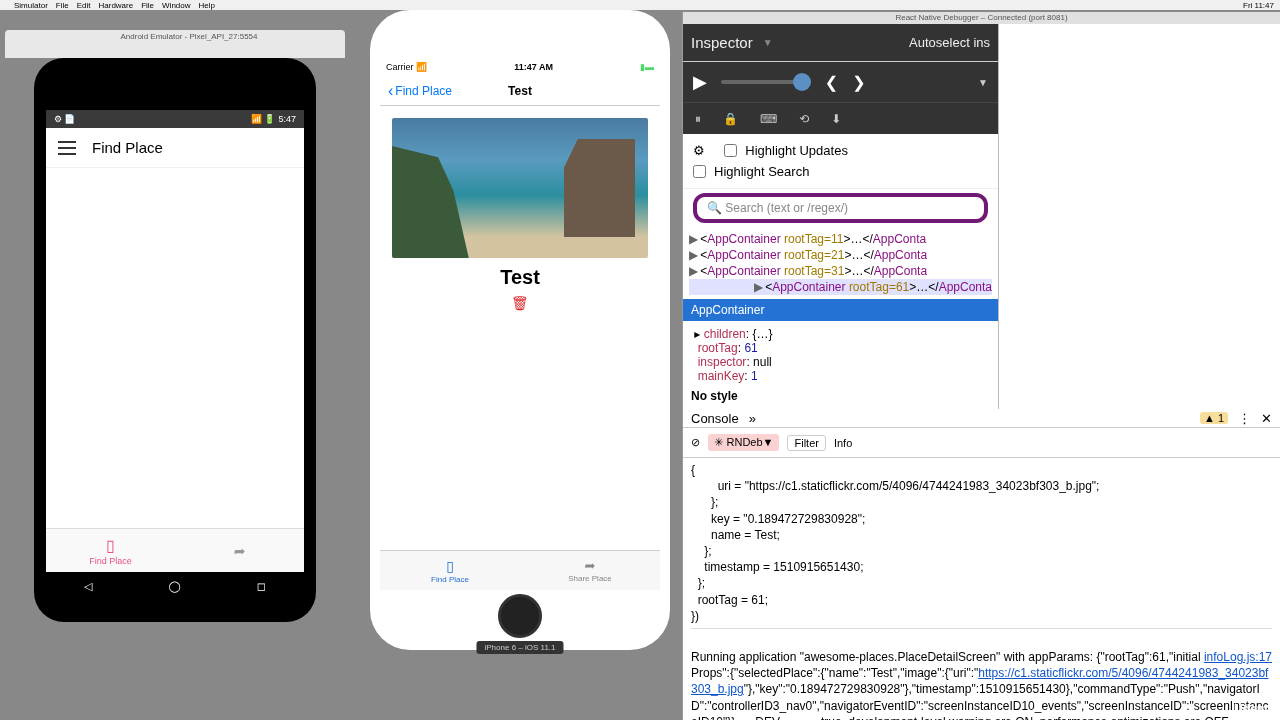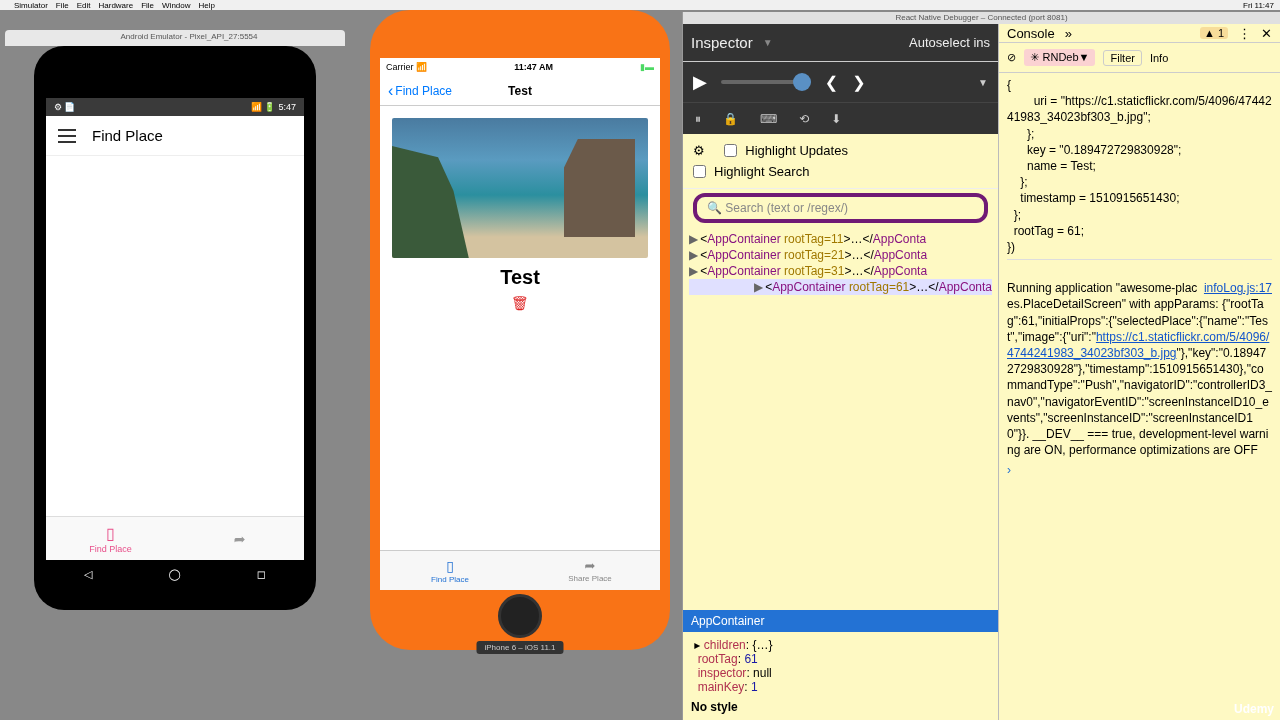--- a/index.html
+++ b/index.html
@@ -4,56 +4,56 @@
 <style>
 * { margin:0; padding:0; box-sizing:border-box; font-family:-apple-system,BlinkMacSystemFont,sans-serif; }
 body { width:1280px; height:720px; background:#888; overflow:hidden; position:relative; }
 
 
 .menubar { position:absolute; top:0; left:0; right:0; height:10px; background:#f0f0f0; display:flex; align-items:center; font-size:8px; padding:0 6px; gap:8px; }
 .menubar-right { position:absolute; right:6px; display:flex; gap:6px; font-size:8px; }
 
 
 .android-window { position:absolute; left:5px; top:30px; width:340px; }
-.android-titlebar { background:#e8e8e8; height:16px; font-size:8px; text-align:center; line-height:14px; color:#555; border-radius:4px 4px 0 0;padding-left:28px; }
+.android-titlebar { background:#e8e8e8; height:28px; font-size:8px; text-align:center; line-height:14px; color:#555; border-radius:4px 4px 0 0;padding-left:28px; }
 .android-frame { width:282px; margin:0 auto; background:#000; border-radius:30px; padding:52px 12px 52px 12px; position:relative; }
 .android-screen { background:#fff; height:460px; }
 .android-status { background:#3a3a3a; height:18px; display:flex; align-items:center; justify-content:space-between; padding:0 8px; color:#fff; font-size:9px; }
 .android-appbar { background:#fff; height:40px; display:flex; align-items:center; padding:0 12px; gap:16px; border-bottom:1px solid #eee; }
 .android-hamburger { width:18px; height:14px; display:flex; flex-direction:column; justify-content:space-between; }
 .android-hamburger span { height:2px; background:#333; }
 .android-title { font-size:15px; font-weight:500; }
 .android-content { height:360px; background:#fff; }
 .android-tabbar { height:44px; display:flex; border-top:1px solid #ddd; background:#f9f9f9; }
 .android-tab { flex:1; display:flex; flex-direction:column; align-items:center; justify-content:center; gap:1px; font-size:9px; }
 .android-nav { height:28px; background:#000; display:flex; align-items:center; justify-content:space-around; }
 .android-nav span { color:#fff; font-size:11px; }
 
 
-.ios-frame { position:absolute; left:370px; top:10px; width:300px; height:640px; background:#f97316; border-radius:40px; padding:48px 10px 60px 10px; }
+.ios-frame { position:absolute; left:370px; top:10px; width:300px; height:640px; background:#ffffff; border-radius:40px; padding:48px 10px 60px 10px; }
 .ios-screen { background:#fff; height:100%; display:flex; flex-direction:column; }
 .ios-status { height:18px; display:flex; justify-content:space-between; align-items:center; padding:0 6px; font-size:9px; }
 .ios-navbar { height:30px; display:flex; align-items:center; padding:0 8px; border-bottom:1px solid #ccc; position:relative; }
 .ios-back { color:#007aff; font-size:12px; display:flex; align-items:center; gap:2px; }
 .ios-navtitle { position:absolute; left:50%; transform:translateX(-50%); font-weight:600; font-size:12px; }
 .ios-content { flex:1; padding:12px; display:flex; flex-direction:column; align-items:center; }
 .ios-image { width:100%; height:140px; background:linear-gradient(180deg,#4a7ba0 0%,#5a9bc0 30%,#2b8f9f 55%,#d4c3a0 85%);border-radius:2px; position:relative; overflow:hidden; }
 .ios-image::before { content:''; position:absolute; left:0; top:20%; width:30%; height:80%; background:#3a5a3a; clip-path:polygon(0 0,60% 10%,80% 40%,100% 100%,0 100%); }
 .ios-image::after { content:''; position:absolute; right:5%; top:15%; width:28%; height:70%; background:#6b5a4a; clip-path:polygon(20% 0,100% 0,100% 100%,0 100%,0 30%); }
 .ios-detail-title { font-size:20px; font-weight:700; margin-top:8px; }
 .ios-trash { margin-top:6px; font-size:14px; }
 .ios-tabbar { height:40px; border-top:1px solid #ccc; background:#f7f7f7; display:flex; }
 .ios-tab { flex:1; display:flex; flex-direction:column; align-items:center; justify-content:center; gap:1px; font-size:8px; }
 .ios-home { position:absolute; bottom:12px; left:50%; transform:translateX(-50%); width:44px; height:44px; border:3px solid #333; border-radius:50%; background:#222; }
 .ios-label { position:absolute; bottom:-4px; left:50%; transform:translateX(-50%); background:#333; color:#ccc; font-size:8px; padding:2px 8px; border-radius:3px; white-space:nowrap; }
 
 
-.debugger { position:absolute; right:0; top:12px; bottom:0; width:598px; background:#fef9c3; border-left:1px solid #999; }
+.debugger { position:absolute; right:0; top:12px; bottom:0; width:598px; background:#ffffff; border-left:1px solid #999; }
 .debugger-title { height:12px; background:#e0e0e0; font-size:8px; text-align:center; line-height:12px; color:#555; }
-.devtools { display:flex; height:calc(100% - 12px); }
+.devtools { display:flex; height:calc(100% - 12px);flex-direction:column; }
 .inspector-panel { width:316px; border-right:1px solid #bbb; display:flex; flex-direction:column; }
 .console-panel { flex:1; display:flex; flex-direction:column; }
 .tab-header { height:32px; background:#f3f3f3; border-bottom:1px solid #ccc; display:flex; align-items:center; padding:0 8px; gap:10px; font-size:13px; }
 .toolbar-dark { background:#333; height:40px; display:flex; align-items:center; padding:0 10px; gap:14px; }
 .toolbar-dark2 { background:#333; height:32px; display:flex; align-items:center; padding:0 12px; gap:22px; border-top:1px solid #444; }
 .slider-track { width:90px; height:4px; background:#666; border-radius:2px; position:relative; }
 .slider-thumb { position:absolute; right:0; top:-7px; width:18px; height:18px; background:#5a90c4; border-radius:50%; }
 .play-btn { color:#fff; font-size:18px; }
 .arrow-btn { color:#fff; font-size:16px; }
 .icon-sm { color:#ccc; font-size:12px; }

